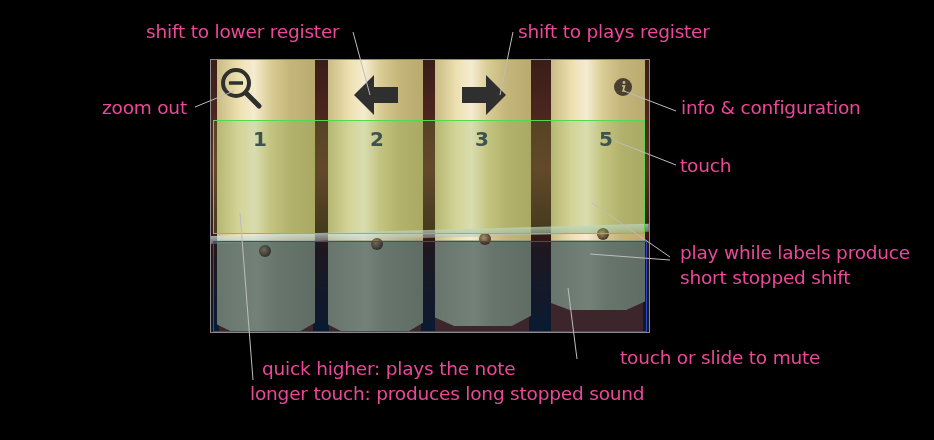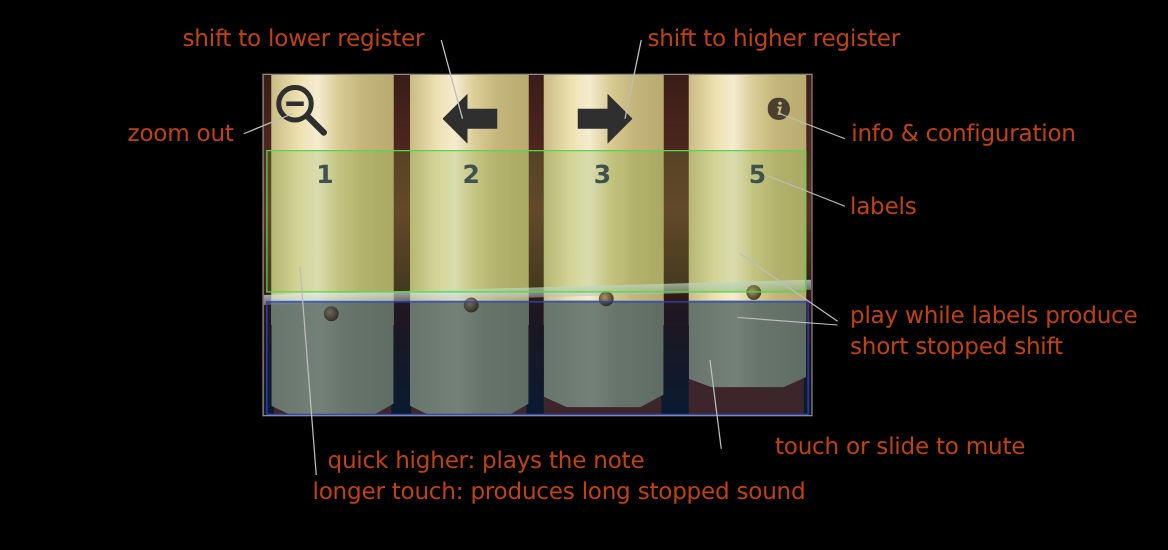--- a/index.html
+++ b/index.html
@@ -1,18 +1,18 @@
 <!DOCTYPE html>
 <html><head>
 <meta charset="utf-8">
 <style>
   html, body { margin:0; padding:0; }
   body { width:934px; height:440px; background:#000; position:relative; overflow:hidden;
          font-family:"DejaVu Sans", sans-serif; color:#fff; }
-  .callout { position:absolute; font-size:18.5px; color:#c2410c; white-space:nowrap; letter-spacing:-0.2px; line-height:24px; }
+  .callout { position:absolute; font-size:18.5px; color:#ec4899; white-space:nowrap; letter-spacing:-0.2px; line-height:24px; }
   .frame { position:absolute; left:210px; top:59px; width:440px; height:274px;
            border:1px solid #8a8a8a; box-sizing:border-box; overflow:hidden;
            background:#5a2a24; }
   .bar { position:absolute; top:0; }
   .bar .upper { position:absolute; left:0; right:0; top:0; height:200px;
                 background:linear-gradient(90deg,#c9bb83 0%,#ede0b0 22%,#f5ecd0 38%,#d9cc94 55%,#c4b57a 75%,#b9aa70 100%); }
   .bar .lower { position:absolute; left:0; right:0; top:180px; bottom:0;
                 background:linear-gradient(90deg,#9aa586 0%,#adb79a 40%,#9ba587 60%,#8e987a 100%);
                 clip-path:polygon(0 0,100% 0,100% 88%,80% 100%,20% 100%,0 90%); }
   .gap { position:absolute; top:0; bottom:0; background:linear-gradient(180deg,#3a1d18,#5d2f26 40%,#2b1512 70%,#0b1a2c 100%); }
@@ -26,24 +26,24 @@
   .screw { position:absolute; width:12px; height:12px; border-radius:50%;
            background:radial-gradient(circle at 40% 40%,#a4946a,#4b3b22 70%,#2b2216); }
   .label-num { position:absolute; top:67px; font-size:20px; font-weight:bold; color:#3e534f; font-family:"DejaVu Sans", sans-serif; }
   .icon { position:absolute; }
   .leader { position:absolute; left:0; top:0; width:934px; height:440px; pointer-events:none; }
 </style>
 </head>
 <body>
 
 <div class="callout" style="left:146px;top:20px;">shift to lower register</div>
-<div class="callout" style="left:518px;top:20px;">shift to higher register</div>
+<div class="callout" style="left:518px;top:20px;">shift to plays register</div>
 <div class="callout" style="left:102px;top:96px;">zoom out</div>
 <div class="callout" style="left:681px;top:96px;">info &amp; configuration</div>
-<div class="callout" style="left:680px;top:154px;">labels</div>
+<div class="callout" style="left:680px;top:154px;">touch</div>
 <div class="callout" style="left:680px;top:241px;">play while labels produce</div>
 <div class="callout" style="left:680px;top:266px;">short stopped shift</div>
 <div class="callout" style="left:580px;top:346px;margin-left:40px;">touch or slide to mute</div>
 <div class="callout" style="left:262px;top:357px;">quick higher: plays the note</div>
 <div class="callout" style="left:250px;top:382px;">longer touch: produces long stopped sound</div>
 
 <div class="frame">
 
   <div class="gap" style="left:0;width:8px;"></div>
   <div class="gap" style="left:102px;width:16px;"></div>

